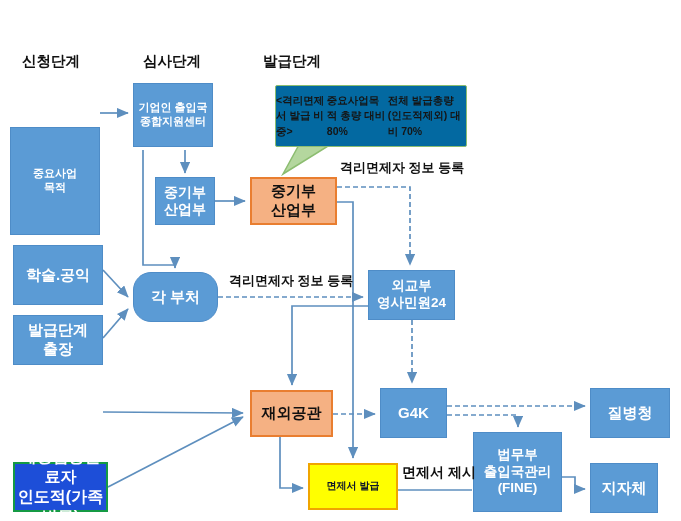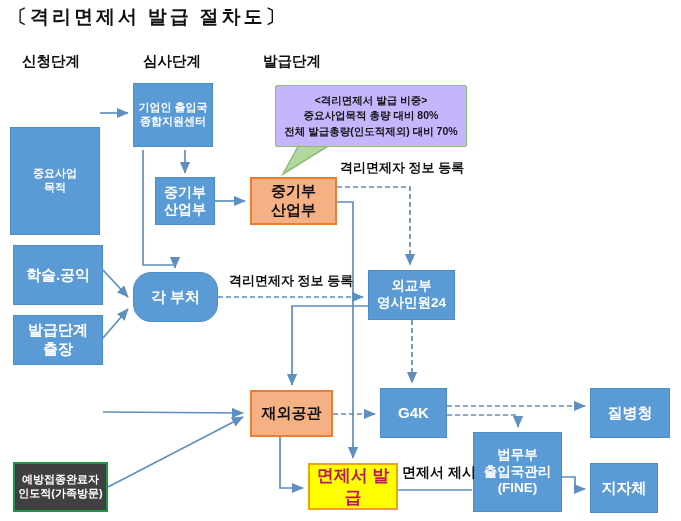--- a/index.html
+++ b/index.html
@@ -6,25 +6,25 @@
   body{font-family:"Liberation Sans",sans-serif;}
   #stage{position:relative;width:681px;height:521px;background:#ffffff;overflow:hidden;}
   .title{position:absolute;left:8px;top:4px;font-family:"Liberation Serif",serif;
          font-size:19px;font-weight:700;letter-spacing:3px;color:#111;}
   .stage-head{position:absolute;font-size:14.5px;font-weight:700;color:#111;}
   .node{position:absolute;display:flex;align-items:center;justify-content:center;
         text-align:center;white-space:pre-line;font-weight:700;line-height:1.25;
         box-sizing:border-box;}
   .blue{background:#5b9bd5;color:#ffffff;border:1px solid #4e8cc7;font-size:15px;}
   .orange{background:#f5b183;color:#101010;border:2px solid #e97e30;font-size:15px;}
-  .yellow{background:#ffff00;color:#be185d;border:2px solid #f0a500;font-size:17px;}
-  .green{background:#404040;color:#ffffff;border:2px solid #159a44;font-size:11px;}
+  .yellow{background:#ffff00;color:#0f172a;border:2px solid #f0a500;font-size:10px;}
+  .green{background:#1d4ed8;color:#ffffff;border:2px solid #159a44;font-size:16px;}
   .callout{position:absolute;left:275px;top:85px;width:190px;height:60px;
-           background:#c4b5fd;border:1.5px solid #8cbd70;border-radius:2px;
-           display:flex;flex-direction:column;align-items:center;justify-content:center;
+           background:#0369a1;border:1.5px solid #8cbd70;border-radius:2px;
+           display:flex;align-items:center;justify-content:center;
            color:#151515;font-size:10.5px;font-weight:700;line-height:1.45;}
   .edge-label{position:absolute;font-size:13px;font-weight:600;color:#111;white-space:nowrap;}
   svg.overlay{position:absolute;left:0;top:0;pointer-events:none;}
 </style>
 </head>
 <body>
 
 <div id="stage">
 
   <svg class="overlay" width="681" height="521" viewBox="0 0 681 521">
@@ -50,21 +50,20 @@
       <path d="M333,414 H375" stroke-dasharray="5,3" marker-end="url(#arr)"></path>
       <path d="M280,437 V488 H303" marker-end="url(#arr)"></path>
       <path d="M447,406 H585" stroke-dasharray="5,3" marker-end="url(#arr)"></path>
       <path d="M447,415 H518 V427" stroke-dasharray="5,3" marker-end="url(#arr)"></path>
       <path d="M398,490 H472"></path>
       <path d="M562,477 H575 V489 H585" marker-end="url(#arr)"></path>
     </g>
     <polygon points="300,143 333,143 283,174" fill="#b4d79e" stroke="#8cbd70" stroke-width="1.5"></polygon>
   </svg>
 
-  <div class="title">〔격리면제서 발급 절차도〕</div>
   <div class="stage-head" style="left:22px;top:52px;">신청단계</div>
   <div class="stage-head" style="left:143px;top:52px;">심사단계</div>
   <div class="stage-head" style="left:263px;top:52px;">발급단계</div>
 
   <div class="callout">
     <div>&lt;격리면제서 발급 비중&gt;</div>
     <div>중요사업목적 총량 대비 80%</div>
     <div>전체 발급총량(인도적제외) 대비 70%</div>
   </div>
 

